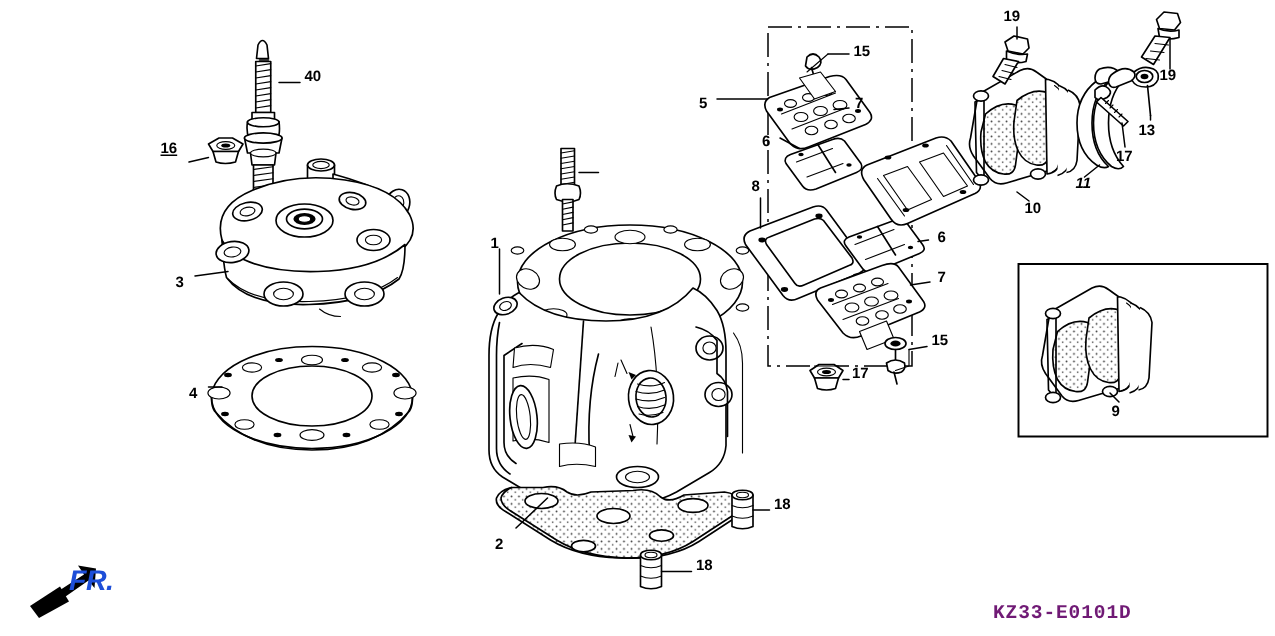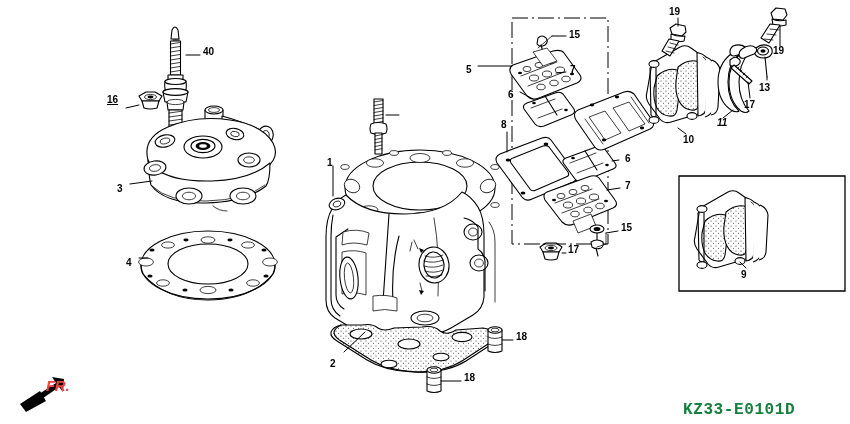--- a/index.html
+++ b/index.html
@@ -43,33 +43,33 @@
     white-space: nowrap;
     user-select: none;
   }
   #fr-label {
     position: absolute;
     left: 46px;
     top: 377px;
     font-family: "Liberation Sans", sans-serif;
     font-weight: bold;
     font-style: italic;
-    font-size: 15px;
-    color: #ef4444;
+    font-size: 19px;
+    color: #1d4ed8;
     letter-spacing: -0.3px;
   }
   #sheet-code {
     position: absolute;
-    left: 683px;
+    left: 662px;
     top: 401px;
     font-family: "Liberation Mono", monospace;
     font-weight: bold;
-    font-size: 16px;
+    font-size: 13px;
     letter-spacing: 0.6px;
-    color: #15803d;
+    color: #701a75;
   }
 </style>
 </head>
 <body>
 
 <div id="diagram-root">
 
   <svg class="layer" viewBox="0 0 850 424">
     <defs>
       <pattern id="stipple" width="5" height="5" patternUnits="userSpaceOnUse">

